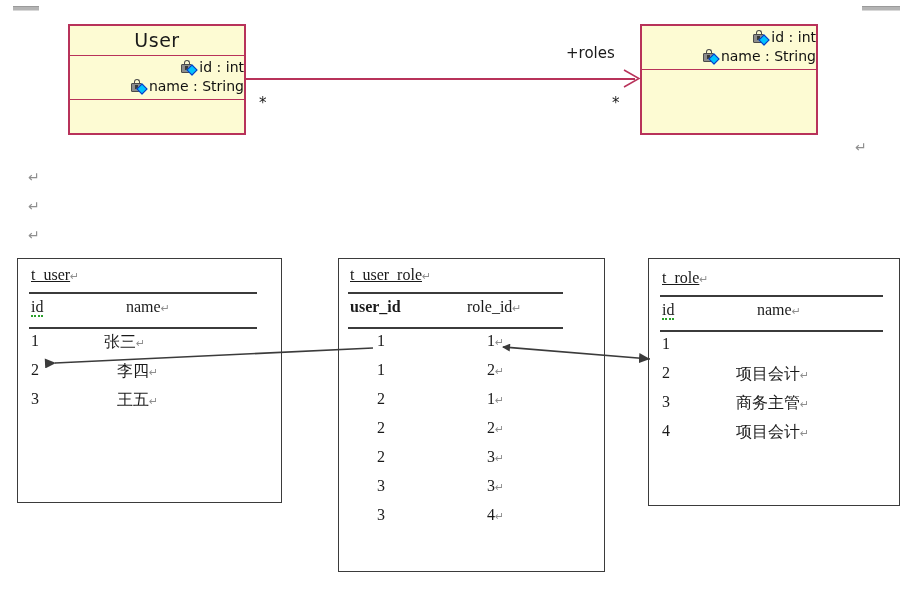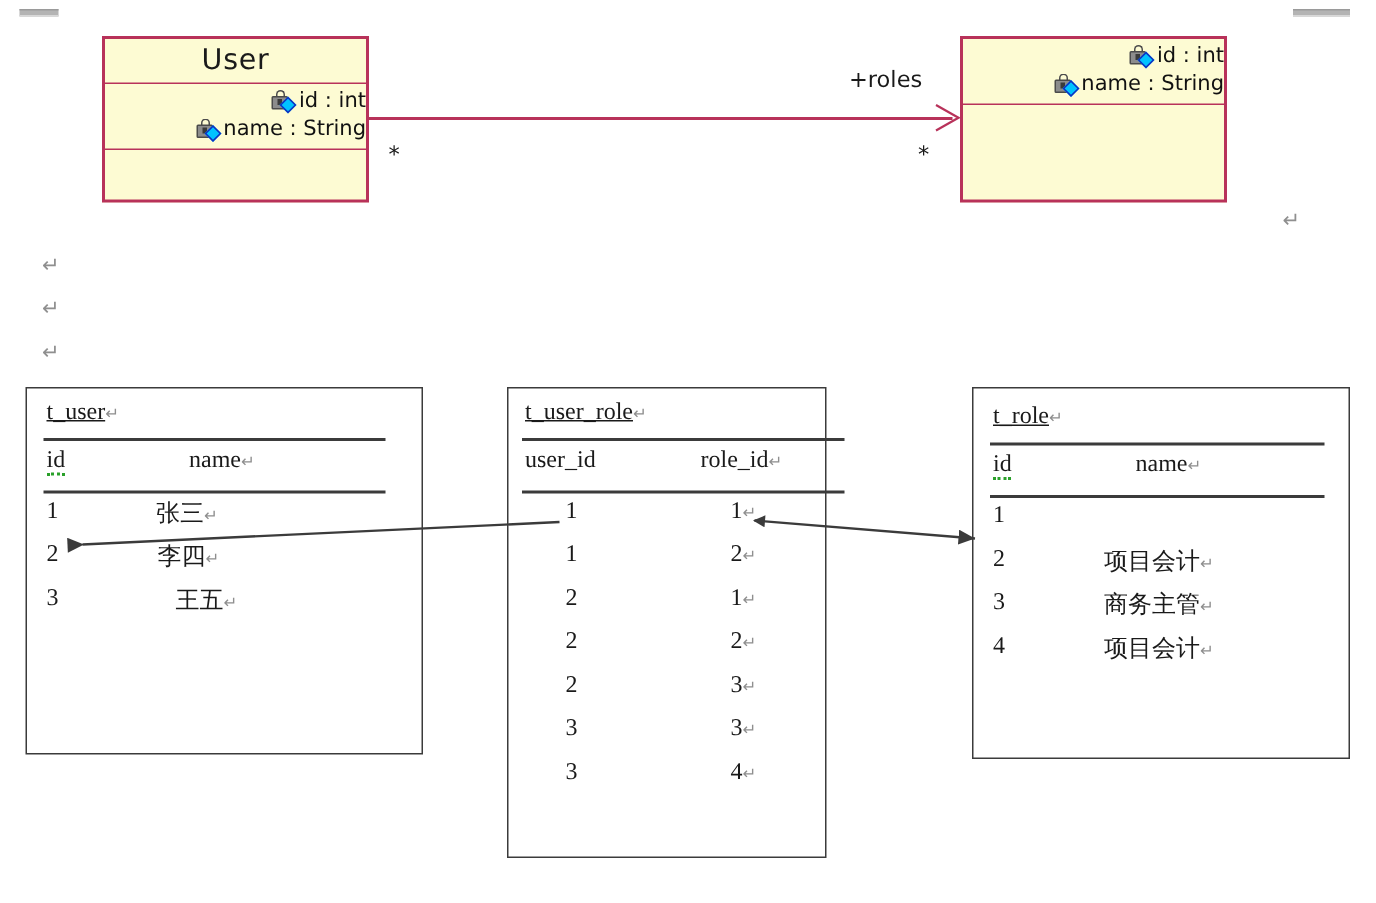--- a/index.html
+++ b/index.html
@@ -260,33 +260,33 @@
     <span class="uline">name</span><span class="pm">↵</span>
   </div>
   <div class="rule" style="left:11px; top:68px; width:228px;"></div>
 
   <div class="cell" style="left:13px; top:73px;">1</div>
   <div class="cell" style="left:13px; top:102px;">2</div>
   <div class="cell" style="left:13px; top:131px;">3</div>
 
   <div class="cell" style="left:86px; top:73px;">
     <span>张三</span><span class="pm">↵</span></div>
-  <div class="cell" style="left:87px; top:102px;">
+  <div class="cell" style="left:99px; top:102px;">
     <span>李四</span><span class="pm">↵</span></div>
   <div class="cell" style="left:99px; top:131px;">
     <span>王五</span><span class="pm">↵</span></div>
 </div>
 
-<div class="db-table" id="tbl-user-role" style="left:338px; top:258px; width:213px; height:314px;">
+<div class="db-table" id="tbl-user-role" style="left:338px; top:258px; width:267px; height:314px;">
   <div class="tbl-name" style="left:11px; top:7px;">
     <span class="uline">t_user_role</span><span class="pm">↵</span>
   </div>
   <div class="rule" style="left:9px; top:33px; width:215px;"></div>
 
-  <div class="col-head" style="left:11px; top:39px;">
+  <div class="col-head" style="left:11px; top:39px;font-weight:bold;">
     <span class="uline">user_id</span>
   </div>
   <div class="col-head" style="left:128px; top:39px;">
     <span class="uline">role_id</span><span class="pm">↵</span>
   </div>
   <div class="rule" style="left:9px; top:68px; width:215px;"></div>
 
   <div class="cell" style="left:38px; top:73px;">1</div>
   <div class="cell" style="left:38px; top:102px;">1</div>
   <div class="cell" style="left:38px; top:131px;">2</div>

